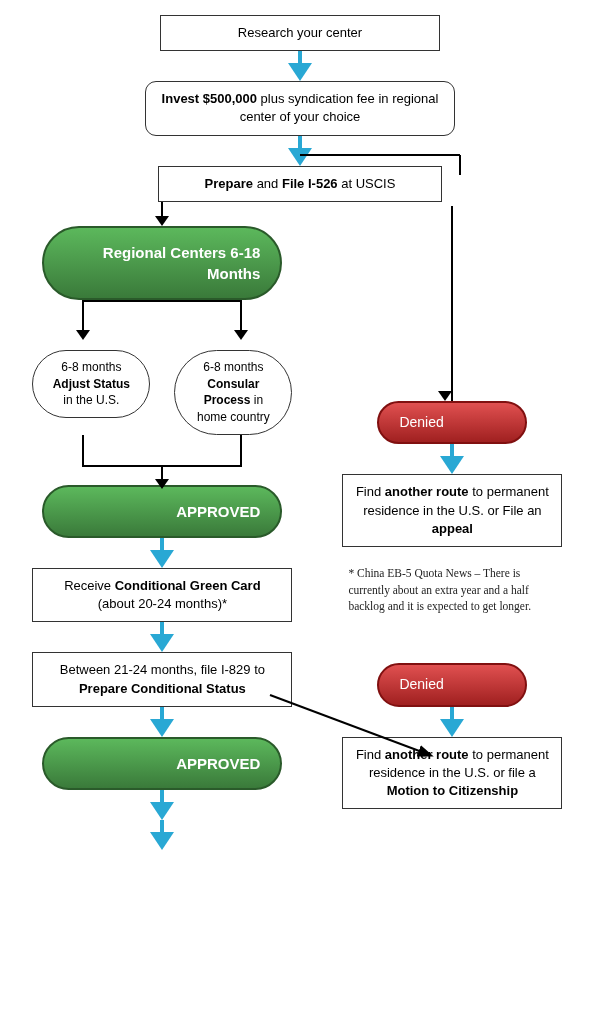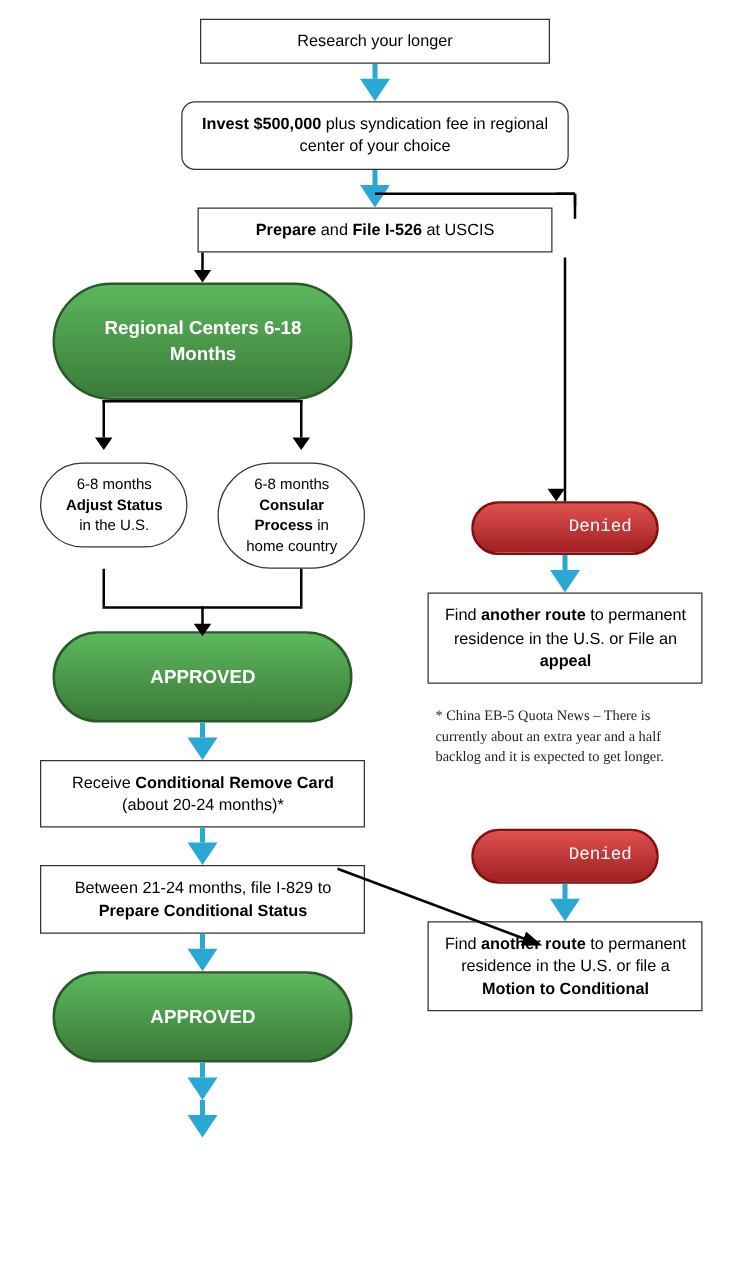--- a/index.html
+++ b/index.html
@@ -32,40 +32,39 @@
       border-radius: 50px;
       border: 1.5px solid #333;
       padding: 8px 18px;
       text-align: center;
       background: #fff;
       line-height: 1.4;
     }
 
     .box-green-oval {
       border-radius: 50px;
-      padding: 24px 20px;
-      text-align: center;
+      padding: 14px 20px;
+      text-align: right;
       background: linear-gradient(to bottom, #5cb85c, #3a7a3a);
       color: #fff;
       font-weight: bold;
       font-size: 15px;
       line-height: 1.4;
       border: 2px solid #2a5a2a;
     }
 
     .box-red-oval {
       border-radius: 50px;
       padding: 10px 20px;
-      text-align: right;
+      text-align: left;
       background: linear-gradient(to bottom, #e05050, #a02020);
       color: #fff;
       font-size: 14px;
       line-height: 1.4;
       border: 2px solid #801010;
-      font-family: Liberation Mono, monospace;
     }
 
     
     .note-text {
       font-size: 11.5px;
       color: #222;
       line-height: 1.45;
       padding: 8px 6px;
       font-family: Liberation Serif, serif;
     }
@@ -90,21 +89,21 @@
     }
   </style>
 </head>
 <body>
 
 <div class="flowchart">
 
   <div class="main-flow">
     <div style="display:flex;justify-content:center;width:100%;margin-bottom:0;">
       <div class="box-rect full-width-box">
-        <span>Research your longer</span>
+        <span>Research your center</span>
       </div>
     </div>
 
     <div style="display:flex;flex-direction:column;align-items:center;margin:0;">
       <div style="width:4px;height:12px;background:#29a8d4;"></div>
       <div style="width:0;height:0;border-left:12px solid transparent;border-right:12px solid transparent;border-top:18px solid #29a8d4;"></div>
     </div>
 
     <div style="display:flex;justify-content:center;width:100%;margin:0;">
       <div class="box-rect" style="width:310px;border-radius:11px;">
@@ -180,21 +179,21 @@
           <span>APPROVED</span>
         </div>
       </div>
 
       <div style="display:flex;flex-direction:column;align-items:center;">
         <div style="width:4px;height:12px;background:#29a8d4;"></div>
         <div style="width:0;height:0;border-left:12px solid transparent;border-right:12px solid transparent;border-top:18px solid #29a8d4;"></div>
       </div>
 
       <div class="box-rect" style="width:260px;">
-        <span>Receive <b>Conditional Remove Card</b> (about 20-24 months)*</span>
+        <span>Receive <b>Conditional Green Card</b> (about 20-24 months)*</span>
       </div>
 
       <div style="display:flex;flex-direction:column;align-items:center;">
         <div style="width:4px;height:12px;background:#29a8d4;"></div>
         <div style="width:0;height:0;border-left:12px solid transparent;border-right:12px solid transparent;border-top:18px solid #29a8d4;"></div>
       </div>
 
       <div class="box-rect" style="width:260px;">
         <span>Between 21-24 months, file I-829 to <b>Prepare Conditional Status</b></span>
       </div>
@@ -265,21 +264,21 @@
             <span>Denied</span>
           </div>
         </div>
 
         <div style="display:flex;flex-direction:column;align-items:center;">
           <div style="width:4px;height:12px;background:#29a8d4;"></div>
           <div style="width:0;height:0;border-left:12px solid transparent;border-right:12px solid transparent;border-top:18px solid #29a8d4;"></div>
         </div>
 
         <div class="box-rect" style="width:220px;">
-          <span>Find <b>another route</b> to permanent residence in the U.S. or file a <b>Motion to Conditional</b></span>
+          <span>Find <b>another route</b> to permanent residence in the U.S. or file a <b>Motion to Citizenship</b></span>
         </div>
 
       </div>
     </div>
 
   </div>
 
   <svg class="svg-overlay" style="position:absolute;top:0;left:0;width:600px;height:1023px;pointer-events:none;">
 
     <line x1="460" y1="155" x2="460" y2="165" stroke="#000" stroke-width="2"></line>

